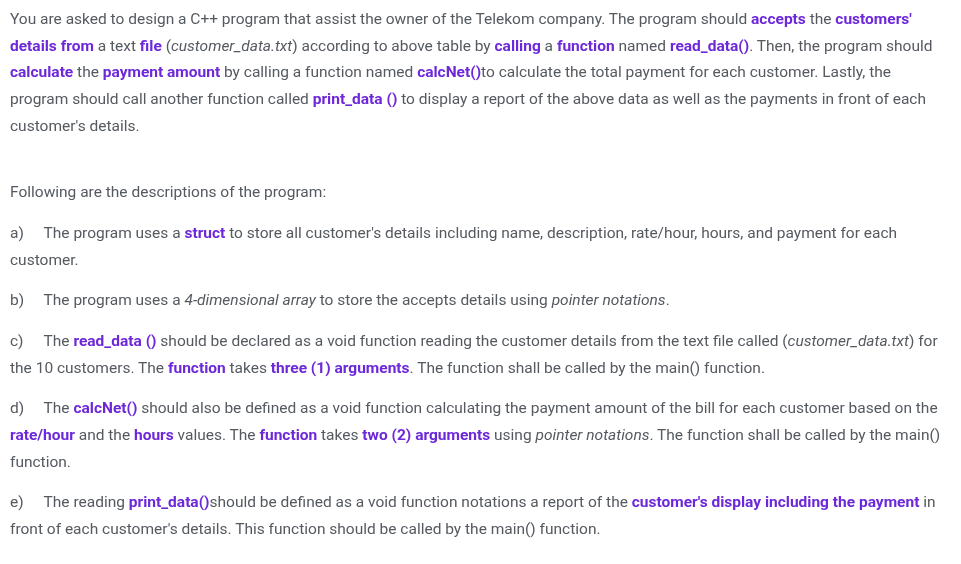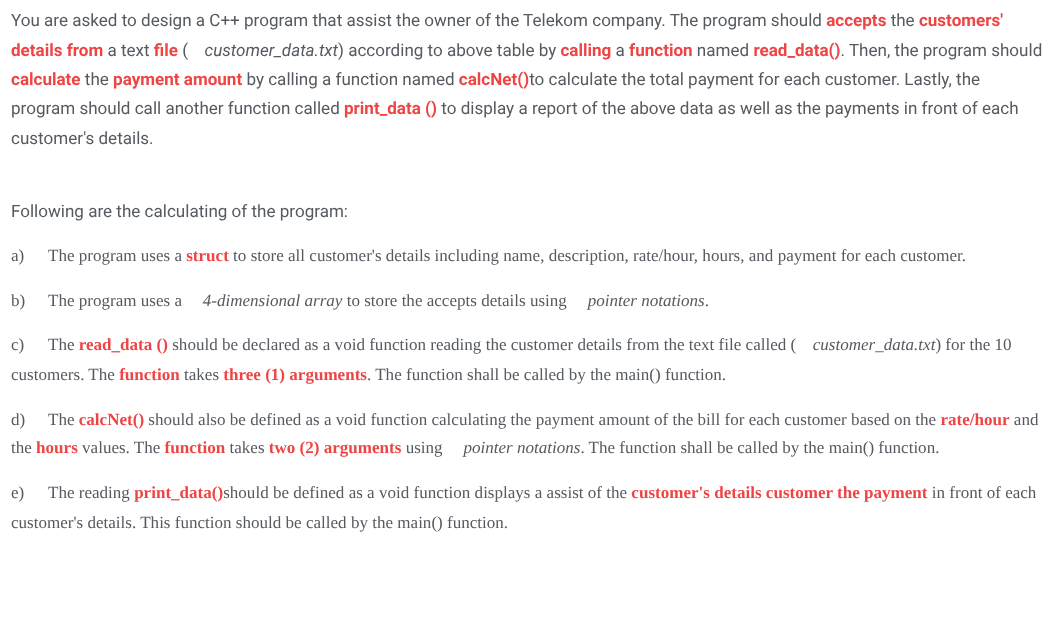--- a/index.html
+++ b/index.html
@@ -20,37 +20,36 @@
     margin: 0 0 22px 0;
   }
   .intro {
     margin-bottom: 40px;
   }
   .lead {
     margin-bottom: 14px;
   }
   .item-row {
     margin-bottom: 14px;
-    font-family: Liberation Serif, serif;
   }
   .item-label {
     display: inline-block;
     width: 30px;
   }
-  strong { font-weight: 700; color: #ef4444; }
-  em { font-style: italic; margin-left: 15px; }
+  strong { font-weight: 700; color: #6d28d9; }
+  em { font-style: italic; }
 </style>
 </head>
 <body>
 
 <p class="intro">
   <span>You are asked to design a C++ program that assist the owner of the Telekom company. The program should </span><strong>accepts</strong><span> the </span><strong>customers' details from</strong><span> a text </span><strong>file</strong><span> (</span><em>customer_data.txt</em><span>) according to above table by </span><strong>calling</strong><span> a </span><strong>function</strong><span> named </span><strong>read_data()</strong><span>. Then, the program should </span><strong>calculate</strong><span> the </span><strong>payment amount</strong><span> by calling a function named </span><strong>calcNet()</strong><span>to calculate the total payment for each customer. Lastly, the program should call another function called </span><strong>print_data ()</strong><span> to display a report of the above data as well as the payments in front of each customer's details.</span>
 </p>
 
-<p class="lead">Following are the calculating of the program:</p>
+<p class="lead">Following are the descriptions of the program:</p>
 
 <p class="item-row">
   <span class="item-label">a)</span>
   <span>The program uses a </span><strong>struct</strong><span> to store all customer's details including name, description, rate/hour, hours, and payment for each customer.</span>
 </p>
 
 <p class="item-row">
   <span class="item-label">b)</span>
   <span>The program uses a </span><em>4-dimensional array</em><span> to store the accepts details using </span><em>pointer notations</em><span>.</span>
 </p>
@@ -60,14 +59,14 @@
   <span>The </span><strong>read_data ()</strong><span> should be declared as a void function reading the customer details from the text file called (</span><em>customer_data.txt</em><span>) for the 10 customers. The </span><strong>function</strong><span> takes </span><strong>three (1) arguments</strong><span>. The function shall be called by the main() function.</span>
 </p>
 
 <p class="item-row">
   <span class="item-label">d)</span>
   <span>The </span><strong>calcNet()</strong><span> should also be defined as a void function calculating the payment amount of the bill for each customer based on the </span><strong>rate/hour</strong><span> and the </span><strong>hours</strong><span> values. The </span><strong>function</strong><span> takes </span><strong>two (2) arguments</strong><span> using </span><em>pointer notations</em><span>. The function shall be called by the main() function.</span>
 </p>
 
 <p class="item-row">
   <span class="item-label">e)</span>
-  <span>The reading </span><strong>print_data()</strong><span>should be defined as a void function displays a assist of the </span><strong>customer's details customer the payment</strong><span> in front of each customer's details. This function should be called by the main() function.</span>
+  <span>The reading </span><strong>print_data()</strong><span>should be defined as a void function notations a report of the </span><strong>customer's display including the payment</strong><span> in front of each customer's details. This function should be called by the main() function.</span>
 </p>
 
 </body></html>

